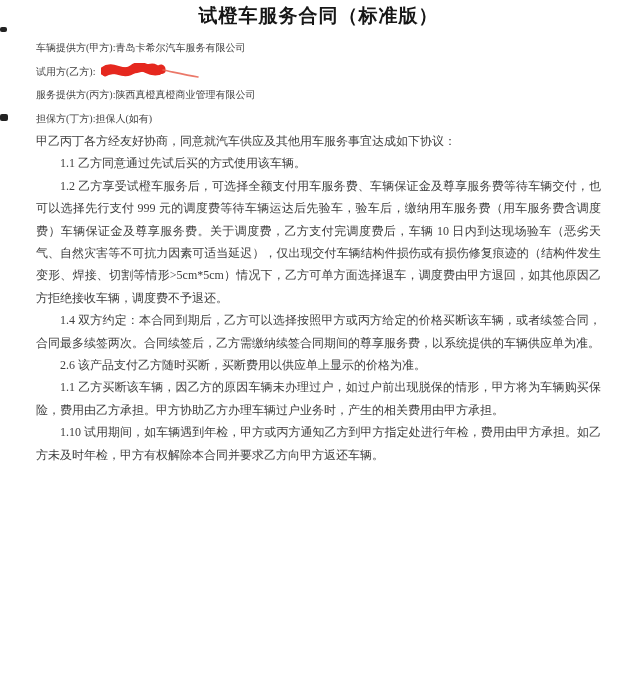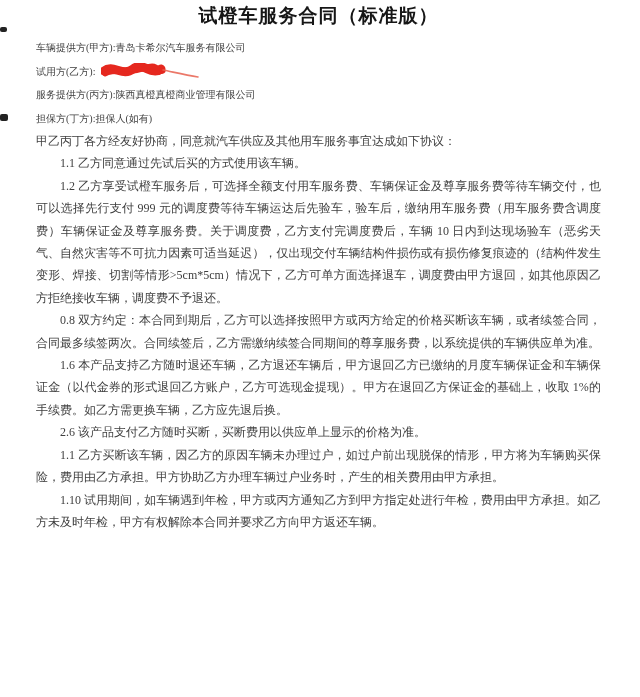--- a/index.html
+++ b/index.html
@@ -80,20 +80,19 @@
 
     <div class="party"><span>服务提供方(丙方):</span><span>陕西真橙真橙商业管理有限公司</span></div>
 
     <div class="party"><span>担保方(丁方):</span><span>担保人(如有)</span></div>
   </div>
 
   <div class="bodytext">
     <p class="intro">甲乙丙丁各方经友好协商，同意就汽车供应及其他用车服务事宜达成如下协议：</p>
     <p class="clause">1.1 乙方同意通过先试后买的方式使用该车辆。</p>
     <p class="clause">1.2 乙方享受试橙车服务后，可选择全额支付用车服务费、车辆保证金及尊享服务费等待车辆交付，也可以选择先行支付 999 元的调度费等待车辆运达后先验车，验车后，缴纳用车服务费（用车服务费含调度费）车辆保证金及尊享服务费。关于调度费，乙方支付完调度费后，车辆 10 日内到达现场验车（恶劣天气、自然灾害等不可抗力因素可适当延迟），仅出现交付车辆结构件损伤或有损伤修复痕迹的（结构件发生变形、焊接、切割等情形&gt;5cm*5cm）情况下，乙方可单方面选择退车，调度费由甲方退回，如其他原因乙方拒绝接收车辆，调度费不予退还。</p>
-    <p class="clause">0.8 双方约定：本合同到期后，乙方可以选择按照甲方或丙方给定的价格买断该车辆，或者续签合同，合同最多续签两次。合同续签后，乙方需缴纳续签合同期间的尊享服务费，以系统提供的车辆供应单为准。</p>
-    <p class="clause">1.6 本产品支持乙方随时退还车辆，乙方退还车辆后，甲方退回乙方已缴纳的月度车辆保证金和车辆保证金（以代金券的形式退回乙方账户，乙方可选现金提现）。甲方在退回乙方保证金的基础上，收取 1%的手续费。如乙方需更换车辆，乙方应先退后换。</p>
+    <p class="clause">1.4 双方约定：本合同到期后，乙方可以选择按照甲方或丙方给定的价格买断该车辆，或者续签合同，合同最多续签两次。合同续签后，乙方需缴纳续签合同期间的尊享服务费，以系统提供的车辆供应单为准。</p>
     <p class="clause">2.6 该产品支付乙方随时买断，买断费用以供应单上显示的价格为准。</p>
     <p class="clause">1.1 乙方买断该车辆，因乙方的原因车辆未办理过户，如过户前出现脱保的情形，甲方将为车辆购买保险，费用由乙方承担。甲方协助乙方办理车辆过户业务时，产生的相关费用由甲方承担。</p>
     <p class="clause">1.10 试用期间，如车辆遇到年检，甲方或丙方通知乙方到甲方指定处进行年检，费用由甲方承担。如乙方未及时年检，甲方有权解除本合同并要求乙方向甲方返还车辆。</p>
   </div>
 
 </div>
 
 </body></html>

